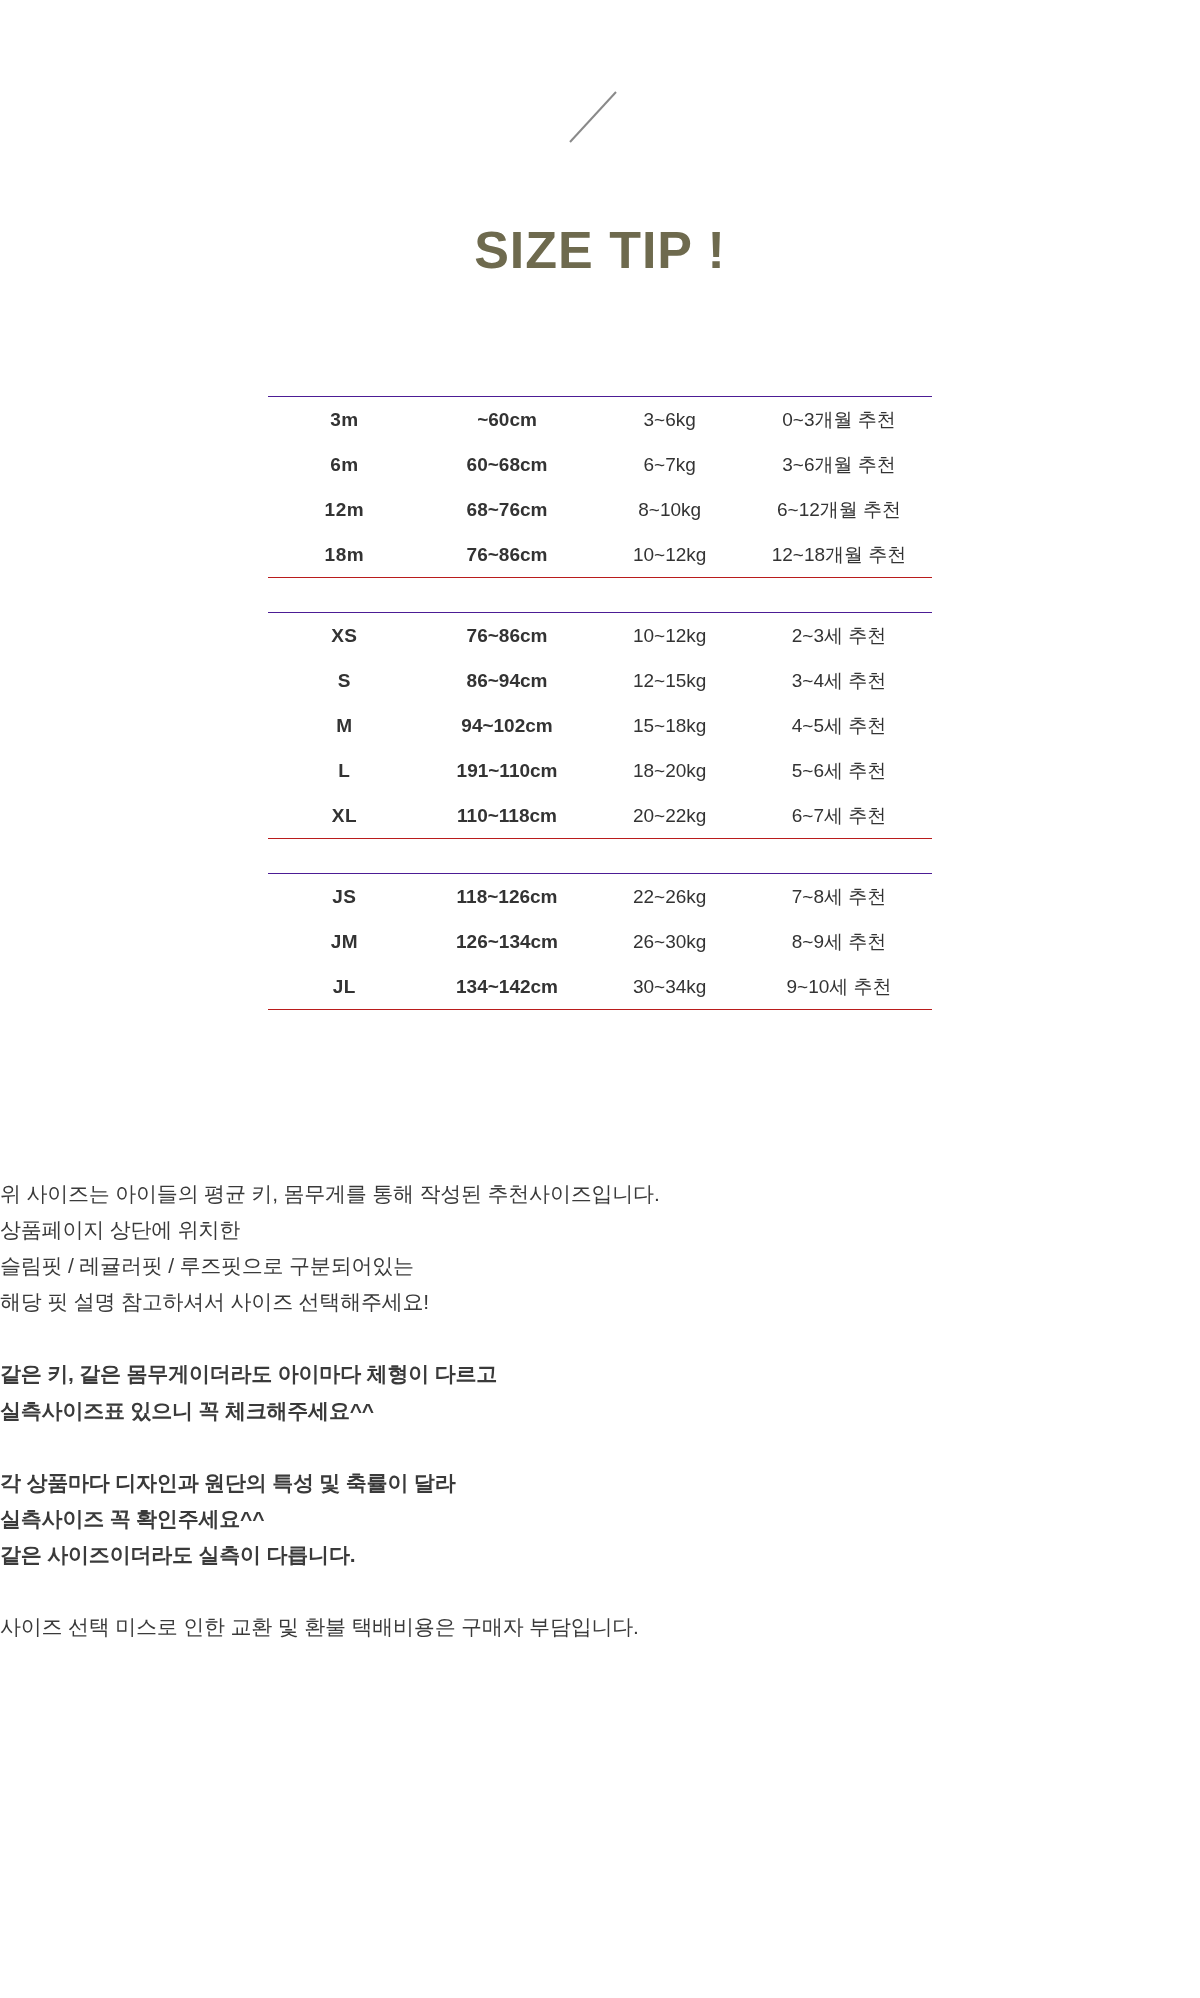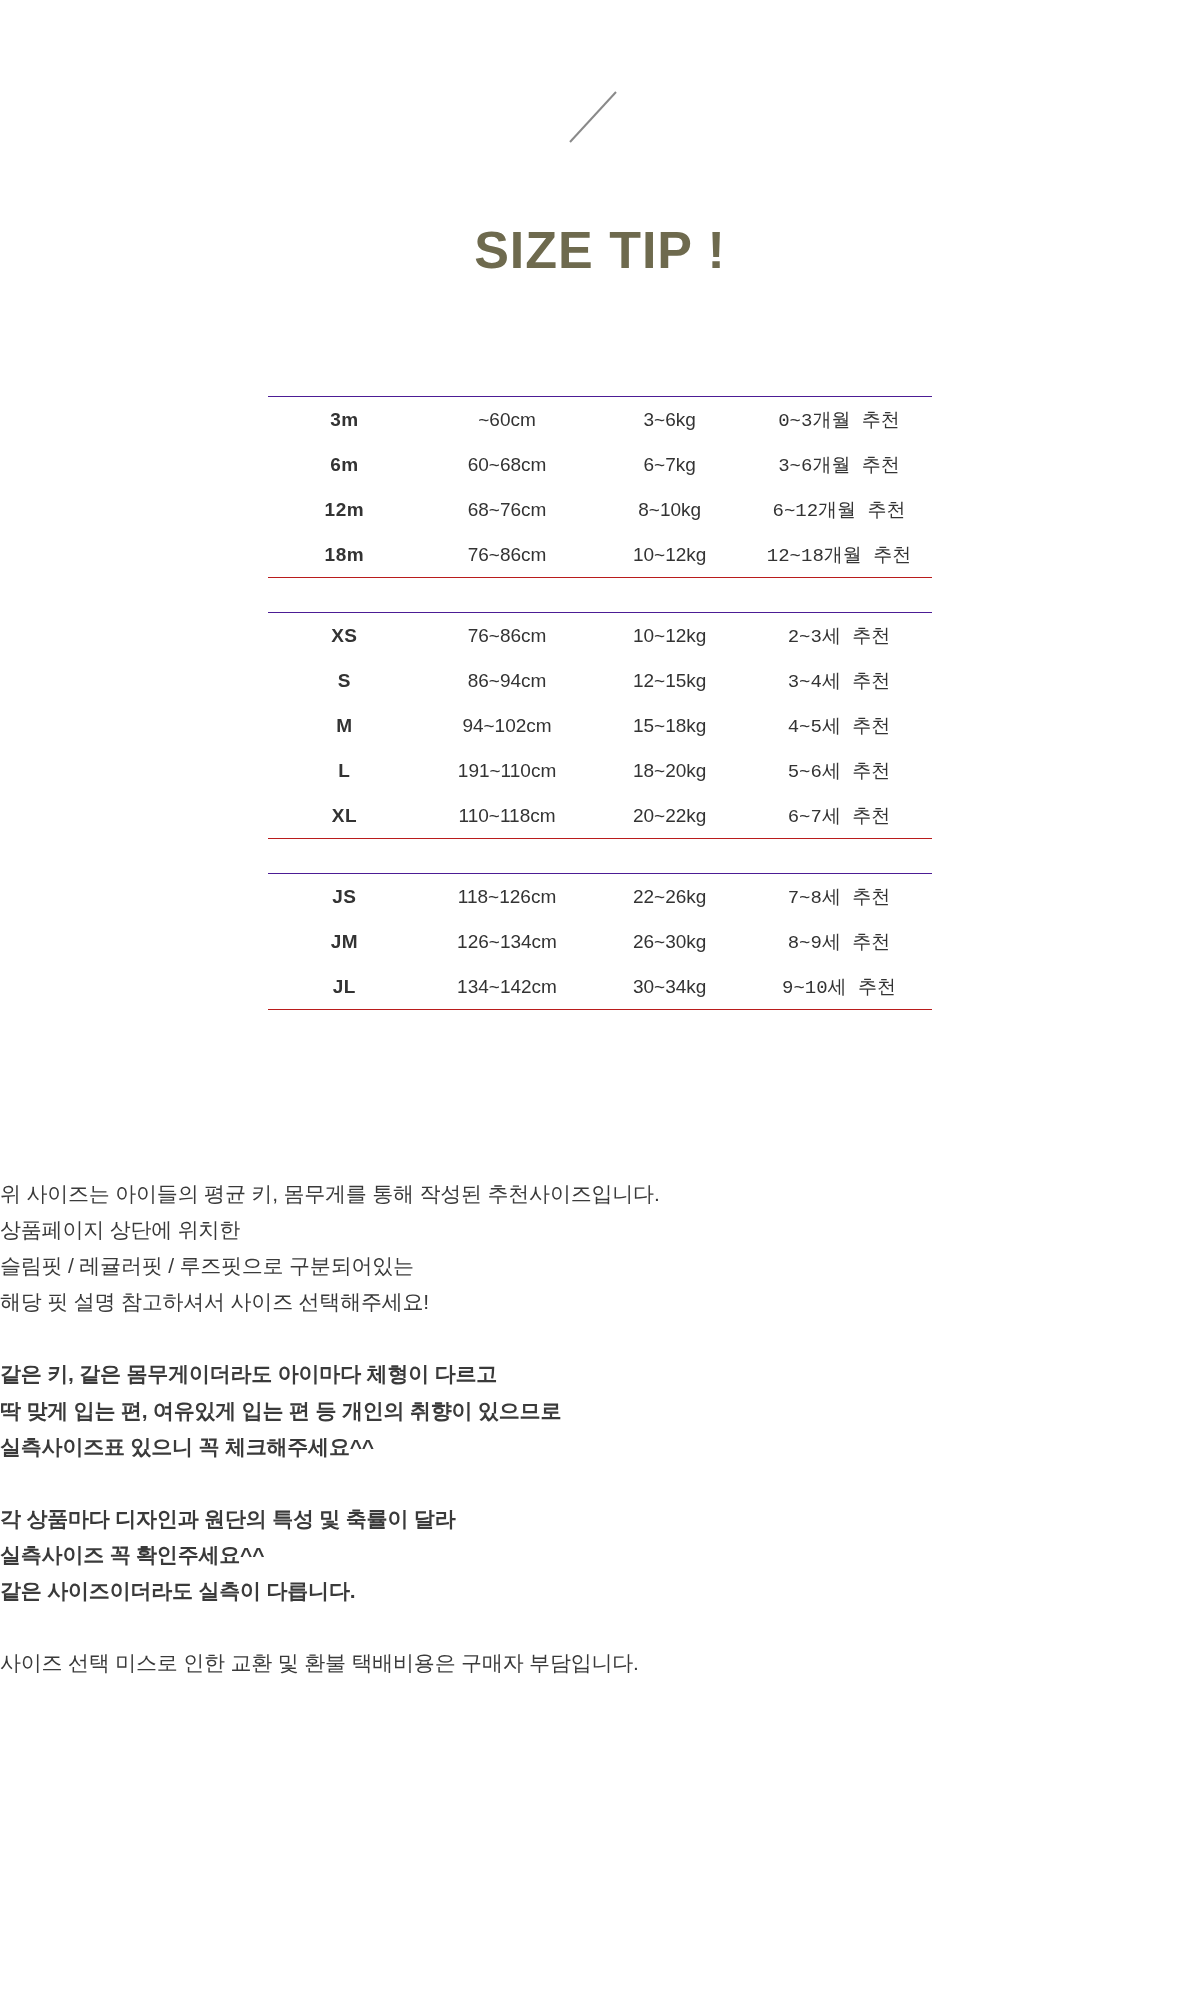--- a/index.html
+++ b/index.html
@@ -64,23 +64,23 @@
     font-size: 19px;
     color: #333333;
     text-align: center;
     vertical-align: middle;
   }
   td.col-size {
     width: 23%;
     font-weight: bold;
     letter-spacing: 0.5px;
   }
-  td.col-height { width: 26%; }
+  td.col-height { width: 26%; font-weight: bold; }
   td.col-weight { width: 23%; }
-  td.col-age    { width: 28%; font-family: Liberation Mono, monospace; }
+  td.col-age    { width: 28%; }
 
   tr.group-top td { border-top: 1px solid #4c1d95; }
   tr.group-end td { border-bottom: 1px solid #b91c1c; }
   tr.spacer td {
     height: 34px;
     border: none;
   }
 
   
   .notes {
@@ -208,21 +208,20 @@
 
     <div class="note-block">
       <div class="note-line">위 사이즈는 아이들의 평균 키, 몸무게를 통해 작성된 추천사이즈입니다.</div>
       <div class="note-line">상품페이지 상단에 위치한</div>
       <div class="note-line">슬림핏 / 레귤러핏 / 루즈핏으로 구분되어있는</div>
       <div class="note-line">해당 핏 설명 참고하셔서 사이즈 선택해주세요!</div>
     </div>
 
     <div class="note-block">
       <div class="note-line bold">같은 키, 같은 몸무게이더라도 아이마다 체형이 다르고</div>
-      <div class="note-line bold">딱 맞게 입는 편, 여유있게 입는 편 등 개인의 취향이 있으므로</div>
       <div class="note-line bold">실측사이즈표 있으니 꼭 체크해주세요^^</div>
     </div>
 
     <div class="note-block">
       <div class="note-line bold">각 상품마다 디자인과 원단의 특성 및 축률이 달라</div>
       <div class="note-line bold">실측사이즈 꼭 확인주세요^^</div>
       <div class="note-line bold">같은 사이즈이더라도 실측이 다릅니다.</div>
     </div>
 
     <div class="note-block">

